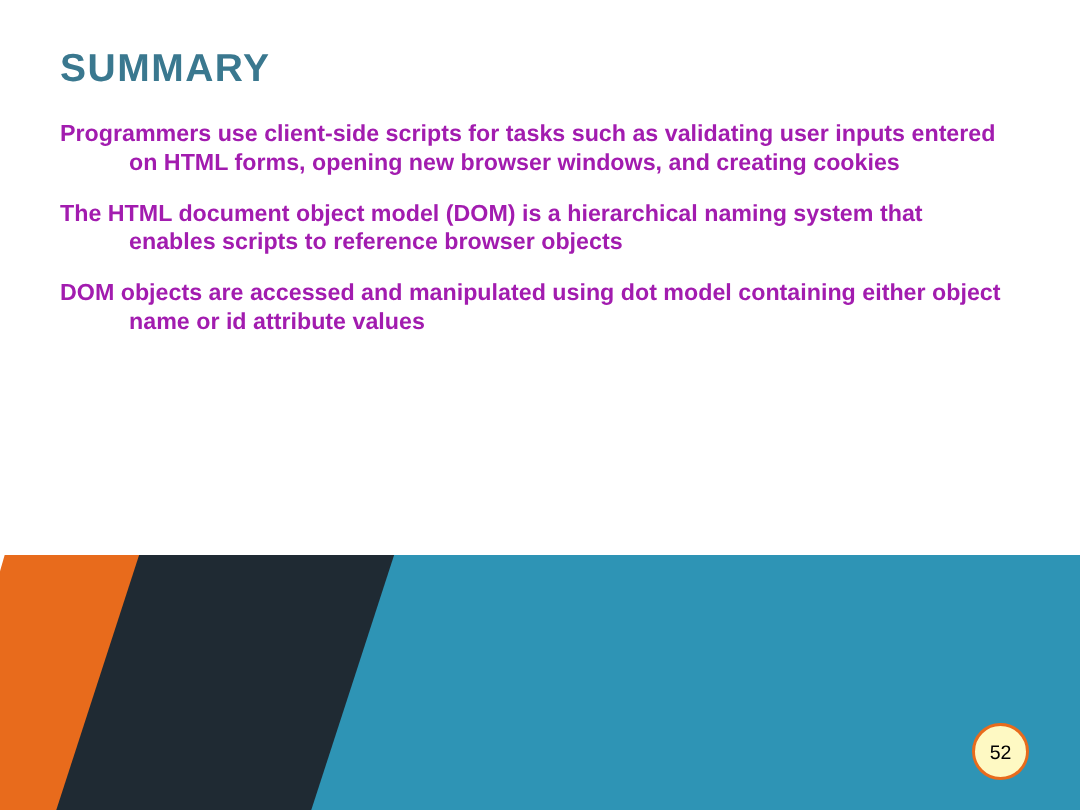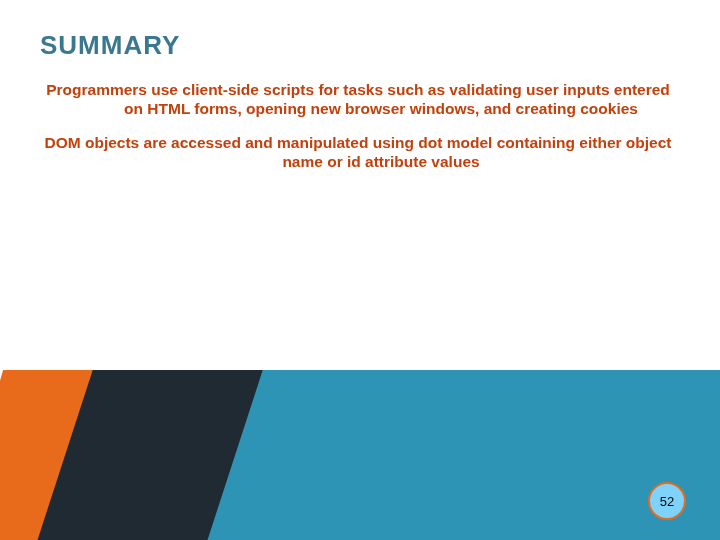--- a/index.html
+++ b/index.html
@@ -21,26 +21,25 @@
   }
   .body {
     position: absolute;
     top: 80px;
     left: 40px;
     right: 40px;
   }
   .para {
     font-size: 15.5px;
     line-height: 1.25;
-    color: #c2410c;
+    color: #a21caf;
     font-weight: 700;
     margin-bottom: 14px;
     padding-left: 46px;
     text-indent: -46px;
-    text-align: center;
   }
   
   .footer-band {
     position: absolute;
     left: 0;
     bottom: 0;
     width: 720px;
     height: 170px;
     overflow: hidden;
     pointer-events: none;
@@ -72,38 +71,39 @@
     background: #2e94b5;
     transform: skewX(-7deg);
   }
   .page-circle {
     position: absolute;
     right: 30px;
     bottom: 20px;
     width: 38px;
     height: 38px;
     border-radius: 50%;
-    background: #7dd3fc;
+    background: #fef9c3;
     border: 2px solid #e86b1c;
     display: flex;
     align-items: center;
     justify-content: center;
     font-size: 13px;
     color: #000;
   }
 </style>
 </head>
 <body>
 
 <div class="slide">
 
   <h1 class="title">SUMMARY</h1>
 
   <div class="body">
     <p class="para">Programmers use client-side scripts for tasks such as validating user inputs entered on HTML forms, opening new browser windows, and creating cookies</p>
+    <p class="para">The HTML document object model (DOM) is a hierarchical naming system that enables scripts to reference browser objects</p>
     <p class="para">DOM objects are accessed and manipulated using dot model containing either object name or id attribute values</p>
   </div>
 
   <div class="footer-band">
     <div class="shape-orange"></div>
     <div class="shape-teal"></div>
     <div class="shape-dark"></div>
   </div>
 
   <div class="page-circle">

